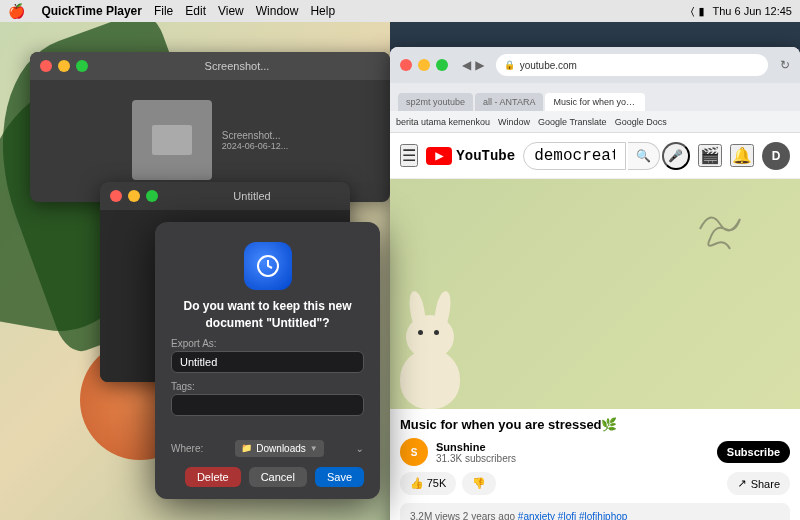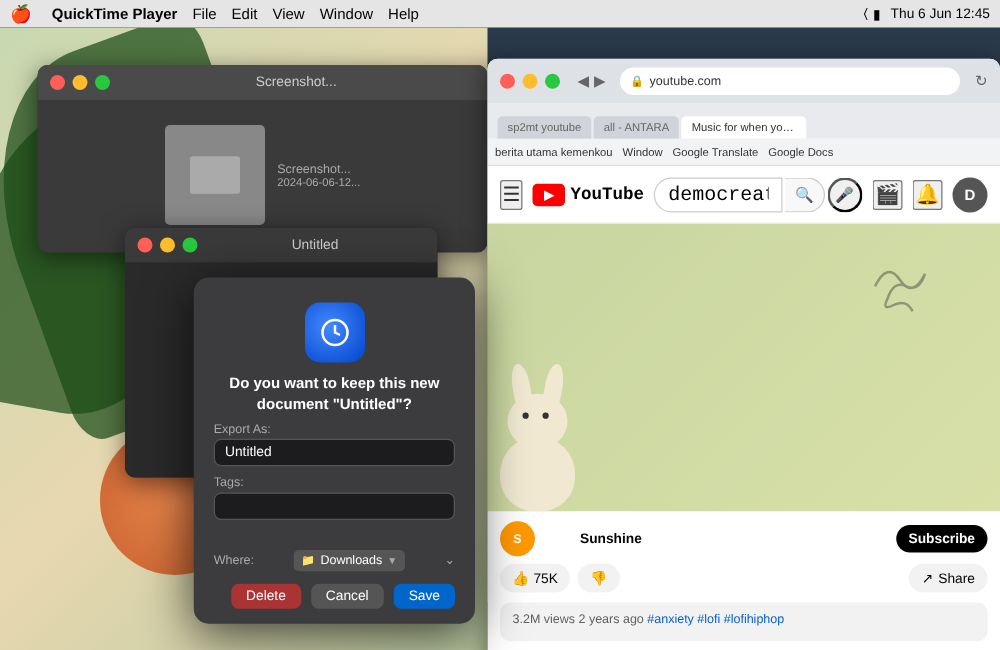--- a/index.html
+++ b/index.html
@@ -230,21 +230,21 @@
     
     .yt-video-info { padding: 8px 10px; background: #fff; }
     .yt-video-title { font-size: 13px; font-weight: 600; color: #030303; margin-bottom: 6px; display: flex; align-items: center; gap: 4px; }
     .yt-channel-row { display: flex; align-items: center; gap: 8px; margin-bottom: 6px; }
     .yt-channel-avatar {
       width: 28px; height: 28px; border-radius: 50%; background: #ff9900;
       display: flex; align-items: center; justify-content: center;
       color: white; font-size: 10px; font-weight: bold;
     }
     .yt-channel-info { flex: 1; }
-    .yt-channel-name { font-size: 11px; font-weight: 600; color: #030303; margin-left: 28px; }
+    .yt-channel-name { font-size: 11px; font-weight: 600; color: #030303; }
     .yt-channel-subs { font-size: 10px; color: #606060; }
     .yt-subscribe-btn {
       padding: 5px 10px; background: #000; color: #fff; border: none;
       border-radius: 16px; font-size: 11px; font-weight: 600; cursor: pointer;
     }
     .yt-like-row { display: flex; align-items: flex-start; gap: 6px; }
     .yt-action-btn {
       display: flex; align-items: center; gap: 4px; padding: 5px 10px;
       background: #f2f2f2; border: none; border-radius: 16px; cursor: pointer;
       font-size: 11px; color: #030303;
@@ -418,24 +418,28 @@
         <div class="bunny-eye-r"></div>
 
         <svg class="scribble" viewBox="0 0 60 60">
           <path d="M10,30 Q20,10 30,25 Q40,40 50,20 Q45,35 35,30 Q25,25 20,40 Q15,50 25,45 Q35,40 40,50" fill="none" stroke="#333" stroke-width="2" opacity="0.7"></path>
         </svg>
         <span class="watermark"></span>
       </div>
     </div>
 
     <div class="yt-video-info">
+      <div class="yt-video-title">
+        <span>Music for when you are stressed🌿</span>
+      </div>
       <div class="yt-channel-row">
         <div class="yt-channel-avatar">S</div>
         <div class="yt-channel-info">
           <div class="yt-channel-name">Sunshine</div>
+          <div class="yt-channel-subs">31.3K subscribers</div>
         </div>
         <button class="yt-subscribe-btn">Subscribe</button>
       </div>
       <div class="yt-like-row">
         <button class="yt-action-btn">👍 75K</button>
         <button class="yt-action-btn">👎</button>
         <button class="yt-share-btn">
           <span>↗</span>
           <span>Share</span>
         </button>

